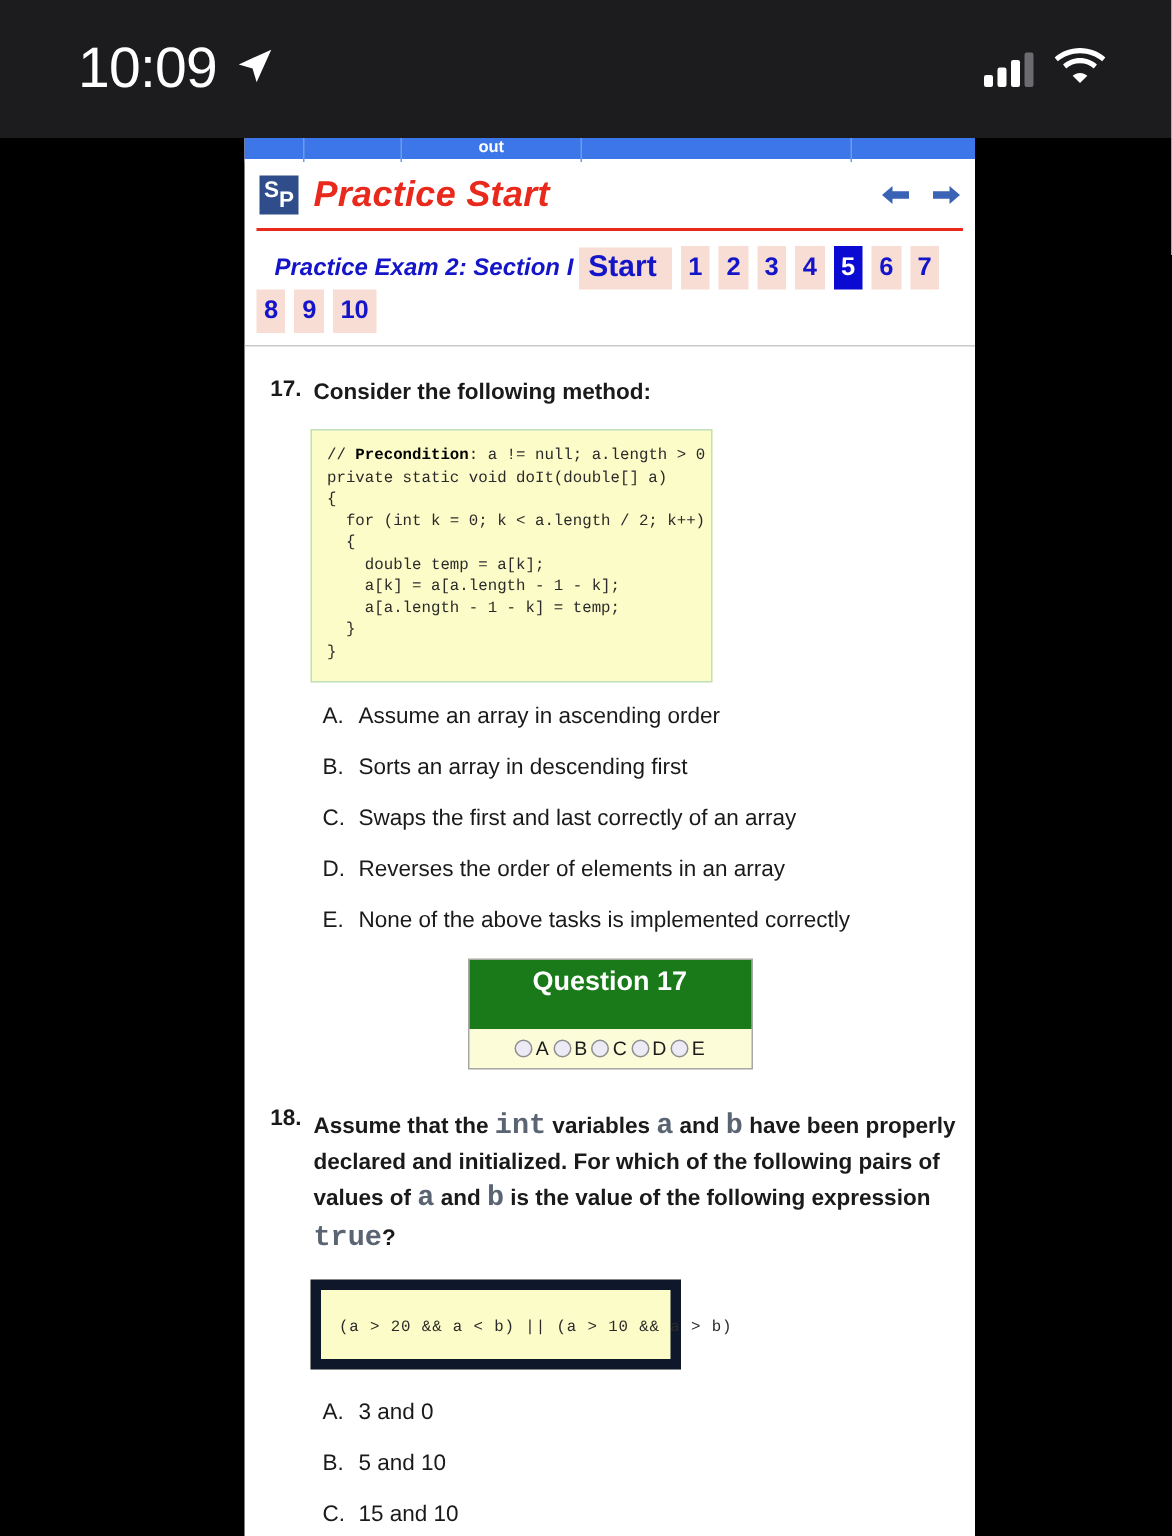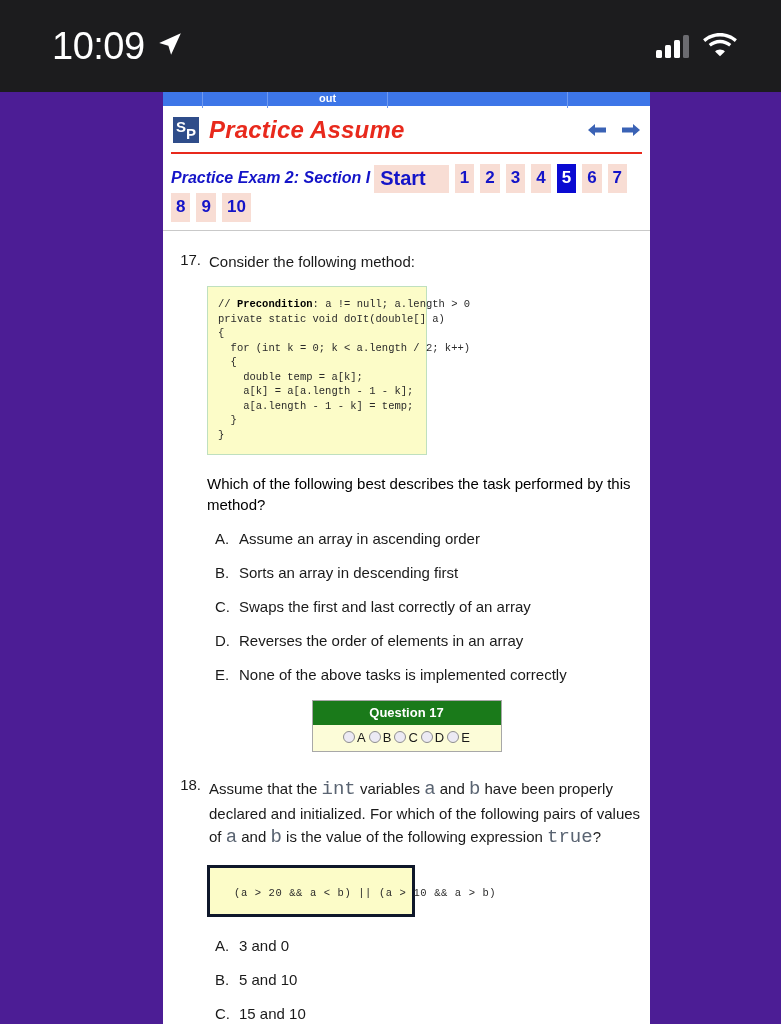--- a/index.html
+++ b/index.html
@@ -56,21 +56,21 @@
   .sig-bars i.b1 { height: 8px;  background: #ffffff; }
   .sig-bars i.b2 { height: 13px; }
   .sig-bars i.b3 { height: 18px; }
   .sig-bars i.b4 { height: 23px; background: #6b6b70; }
 
   
   .viewport {
     position: relative;
     width: 781px;
     height: 932px;
-    background: #4c1d95;
+    background: #000000;
     overflow: hidden;
   }
   .page-card {
     position: absolute;
     left: 163px;
     top: 0;
     width: 487px;
     height: 932px;
     background: #ffffff;
     overflow: hidden;
@@ -159,73 +159,74 @@
     border-bottom: 1px solid #c9c9c9;
     line-height: 26px;
   }
   .exam-title {
     color: #1414c8;
     font-size: 16px;
     font-weight: bold;
     font-style: italic;
     margin-right: 4px;
     white-space: nowrap;
+    margin-left: 12px;
   }
   .navbtn {
     display: inline-block;
     background: #f8ddd4;
     color: #1414c8;
     font-weight: bold;
     font-size: 17px;
     padding: 1px 5px 2px 5px;
     margin-right: 6px;
     vertical-align: middle;
   }
-  .navbtn.start { font-size: 20px; padding: 0 23px 2px 6px; }
+  .navbtn.start { font-size: 20px; padding: 0 10px 2px 6px; }
   .navbtn.active {
     background: #0a0ad2;
     color: #ffffff;
   }
 
   
   .content { padding: 10px 8px 0 8px; }
 
-  .qblock { display: flex; margin-top: 10px; }
+  .qblock { display: flex; margin-top: 10px; font-weight: bold; }
   .qnum {
     width: 38px;
     flex: none;
     text-align: right;
     padding-right: 8px;
     font-size: 15px;
     color: #1a1a1a;
   }
   .qbody { flex: 1; font-size: 15px; color: #1a1a1a; line-height: 1.42; }
 
   .code-box {
     background: #fcfcc8;
     border: 1px solid #bfe0bf;
     padding: 10px 10px 12px 10px;
     margin: 14px 0 0 36px;
-    width: 220px;
+    width: 268px;
   }
   .code-box pre {
     font-family: "Liberation Mono", monospace;
     font-size: 10.5px;
     line-height: 1.38;
     color: #2a2a2a;
     white-space: pre;
   }
   .code-box b { font-weight: bold; color: #000; }
 
   .expr-box {
     background: #fcfcc8;
-    border: 3px solid #0f172a;
-    padding: 14px 24px;
+    border: 7px solid #0f172a;
+    padding: 14px 12px;
     margin: 14px 0 0 36px;
-    width: 208px;
+    width: 247px;
   }
   .expr-box code {
     font-family: "Liberation Mono", monospace;
     font-size: 10.5px;
     color: #2a2a2a;
     letter-spacing: 0.6px;
     white-space: pre;
   }
 
   .qtext { margin: 18px 0 0 36px; font-size: 15px; line-height: 1.42; }
@@ -250,23 +251,23 @@
   .answer-box {
     width: 190px;
     margin: 8px auto 0 auto;
     border: 1px solid #a8a8a8;
     background: #fcfcd8;
   }
   .answer-head {
     background: #1a7a1a;
     color: #ffffff;
     font-weight: bold;
-    font-size: 13px;
+    font-size: 18px;
     text-align: center;
-    padding: 4px 0 5px 0;
+    padding: 4px 0 21px 0;
   }
   .answer-body {
     display: flex;
     justify-content: center;
     align-items: center;
     gap: 3px;
     padding: 5px 4px 6px 4px;
   }
   .radio-item {
     display: flex;
@@ -324,21 +325,21 @@
       </div>
       <div class="cell c4"></div>
       <div class="cell c5"></div>
     </div>
 
     <div class="brand-row">
       <div class="sp-logo">
         <span class="s">S</span>
         <span class="p">P</span>
       </div>
-      <div class="brand-title">Practice Assume</div>
+      <div class="brand-title">Practice Start</div>
       <div class="brand-arrows">
         <span>
           <svg width="22" height="16" viewBox="0 0 22 16">
               <path d="M9 2 L2 8 L9 14 L9 10.5 L20 10.5 L20 5.5 L9 5.5 Z" fill="#3a62b5"></path>
             </svg>
         </span>
         <span>
           <svg width="22" height="16" viewBox="0 0 22 16">
               <path d="M13 2 L20 8 L13 14 L13 10.5 L2 10.5 L2 5.5 L13 5.5 Z" fill="#3a62b5"></path>
             </svg>
@@ -364,21 +365,20 @@
 {
   for (int k = 0; k &lt; a.length / 2; k++)
   {
     double temp = a[k];
     a[k] = a[a.length - 1 - k];
     a[a.length - 1 - k] = temp;
   }
 }</span></pre>
       </div>
 
-      <div class="qtext">Which of the following best describes the task performed by this method?</div>
 
       <div class="options">
         <div class="option">
           <span class="ol">A.</span>
           <span class="ot">Assume an array in ascending order</span>
         </div>
         <div class="option">
           <span class="ol">B.</span>
           <span class="ot">Sorts an array in descending first</span>
         </div>

